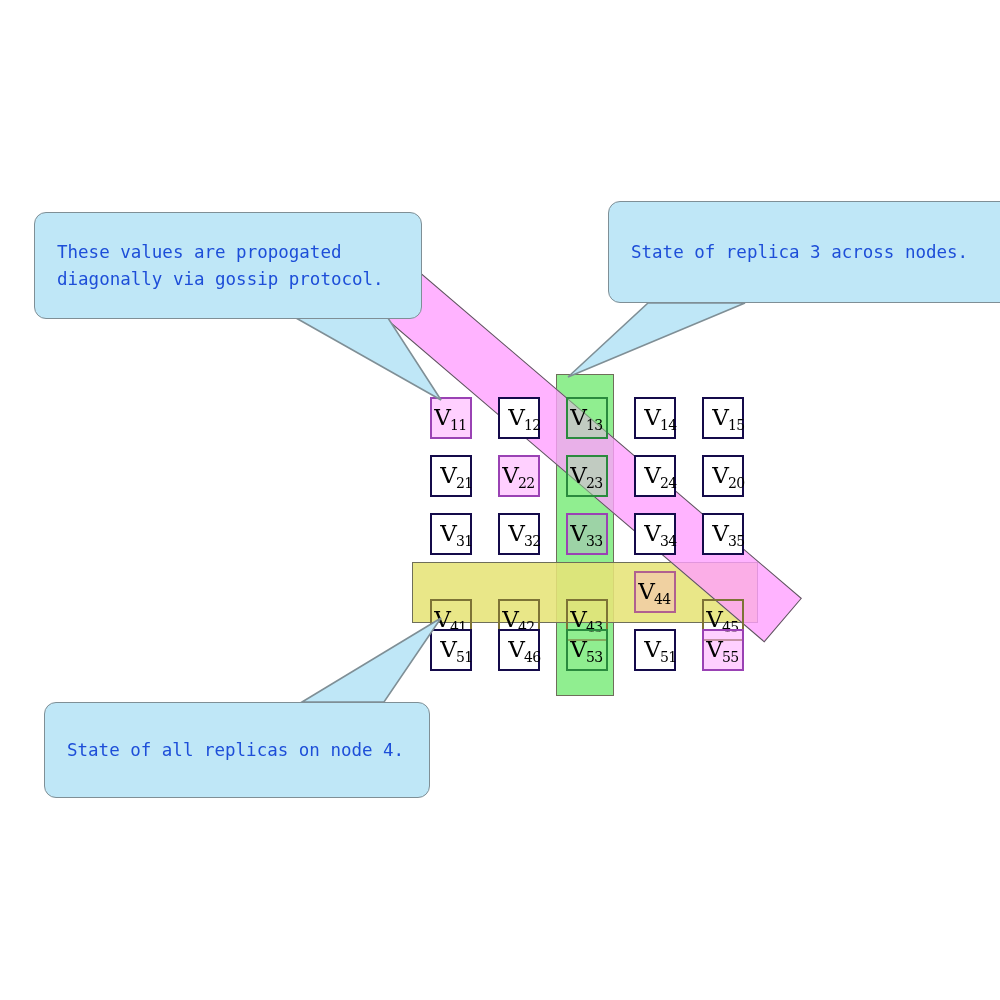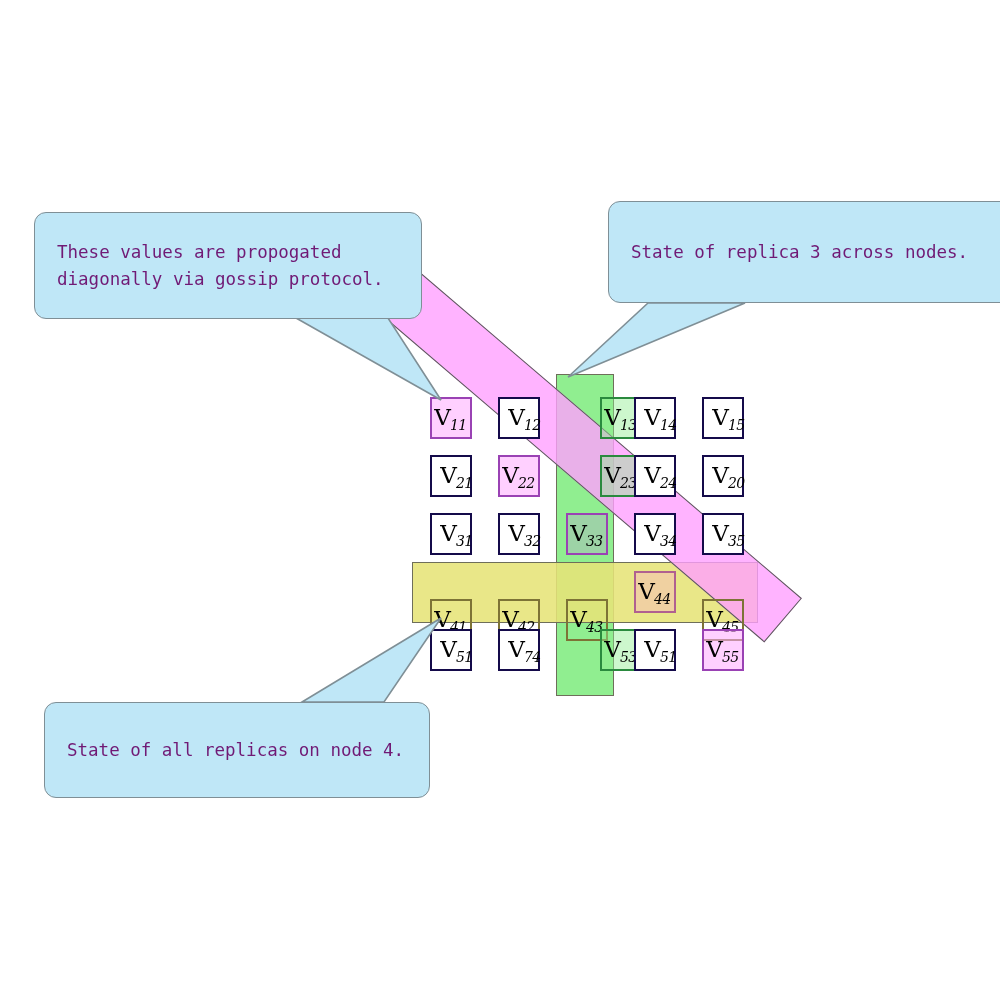--- a/index.html
+++ b/index.html
@@ -75,58 +75,57 @@
     height: 42px;
     box-sizing: border-box;
     border: 2.2px solid #140a4a;
     background: rgba(255,255,255,0.0);
     display: flex;
     align-items: center;
     justify-content: center;
   }
   .cell.plain { background: #ffffff; padding-left: 12px; }
   .cell.pink  { border-color: #9a42b4; background: rgba(255,170,255,0.55); }
-  .cell.green { border-color: #2a8a3e; background: rgba(144,238,144,0.45); margin-left: 34px; }
+  .cell.green { border-color: #2a8a3e; background: rgba(144,238,144,0.45); }
   .cell.olive { border-color: #7d7336; background: rgba(0,0,0,0.0); margin-top: 28px; }
   .cell.purple{ border-color: #9a42b4; background: rgba(190,150,220,0.30); }
   .cell.rose  { border-color: #b06090; background: rgba(255,170,210,0.35); }
 
   .cell-label {
     font-family: "DejaVu Serif", serif;
     font-size: 23px;
     color: #000000;
     line-height: 1;
     white-space: nowrap;
     position: relative;
     top: -1px;
   }
   .cell-label .sub {
     font-size: 14px;
-    font-style: italic;
     position: relative;
     top: 5px;
     left: -1px;
     letter-spacing: -0.5px;
   }
 
   
   .callout {
     position: absolute;
     box-sizing: border-box;
     background: #bfe7f7;
     border: 1.6px solid #7f8f96;
     border-radius: 12px;
     z-index: 9;
     display: flex;
     align-items: center;
   }
   .callout-text {
     font-family: "DejaVu Sans Mono", monospace;
     font-size: 17.5px;
-    color: #701a75;
+    color: #1d4ed8;
     line-height: 1.5;
     white-space: pre-line;
     padding: 0 22px;
   }
   #callout-gossip {
     left: 34px; top: 212px;
     width: 388px; height: 107px;
   }
   #callout-replica {
     left: 580px; top: 201px;
@@ -231,21 +230,21 @@
       <div class="cell olive" style="left:272px">
           <span class="cell-label">V<span class="sub">45</span></span>
         </div>
     </div>
 
     <div class="grid-row">
       <div class="cell plain" style="left:0px">
           <span class="cell-label">V<span class="sub">51</span></span>
         </div>
       <div class="cell plain" style="left:68px">
-          <span class="cell-label">V<span class="sub">74</span></span>
+          <span class="cell-label">V<span class="sub">46</span></span>
         </div>
       <div class="cell green" style="left:136px">
           <span class="cell-label">V<span class="sub">53</span></span>
         </div>
       <div class="cell plain" style="left:204px">
           <span class="cell-label">V<span class="sub">51</span></span>
         </div>
       <div class="cell pink" style="left:272px">
           <span class="cell-label">V<span class="sub">55</span></span>
         </div>

